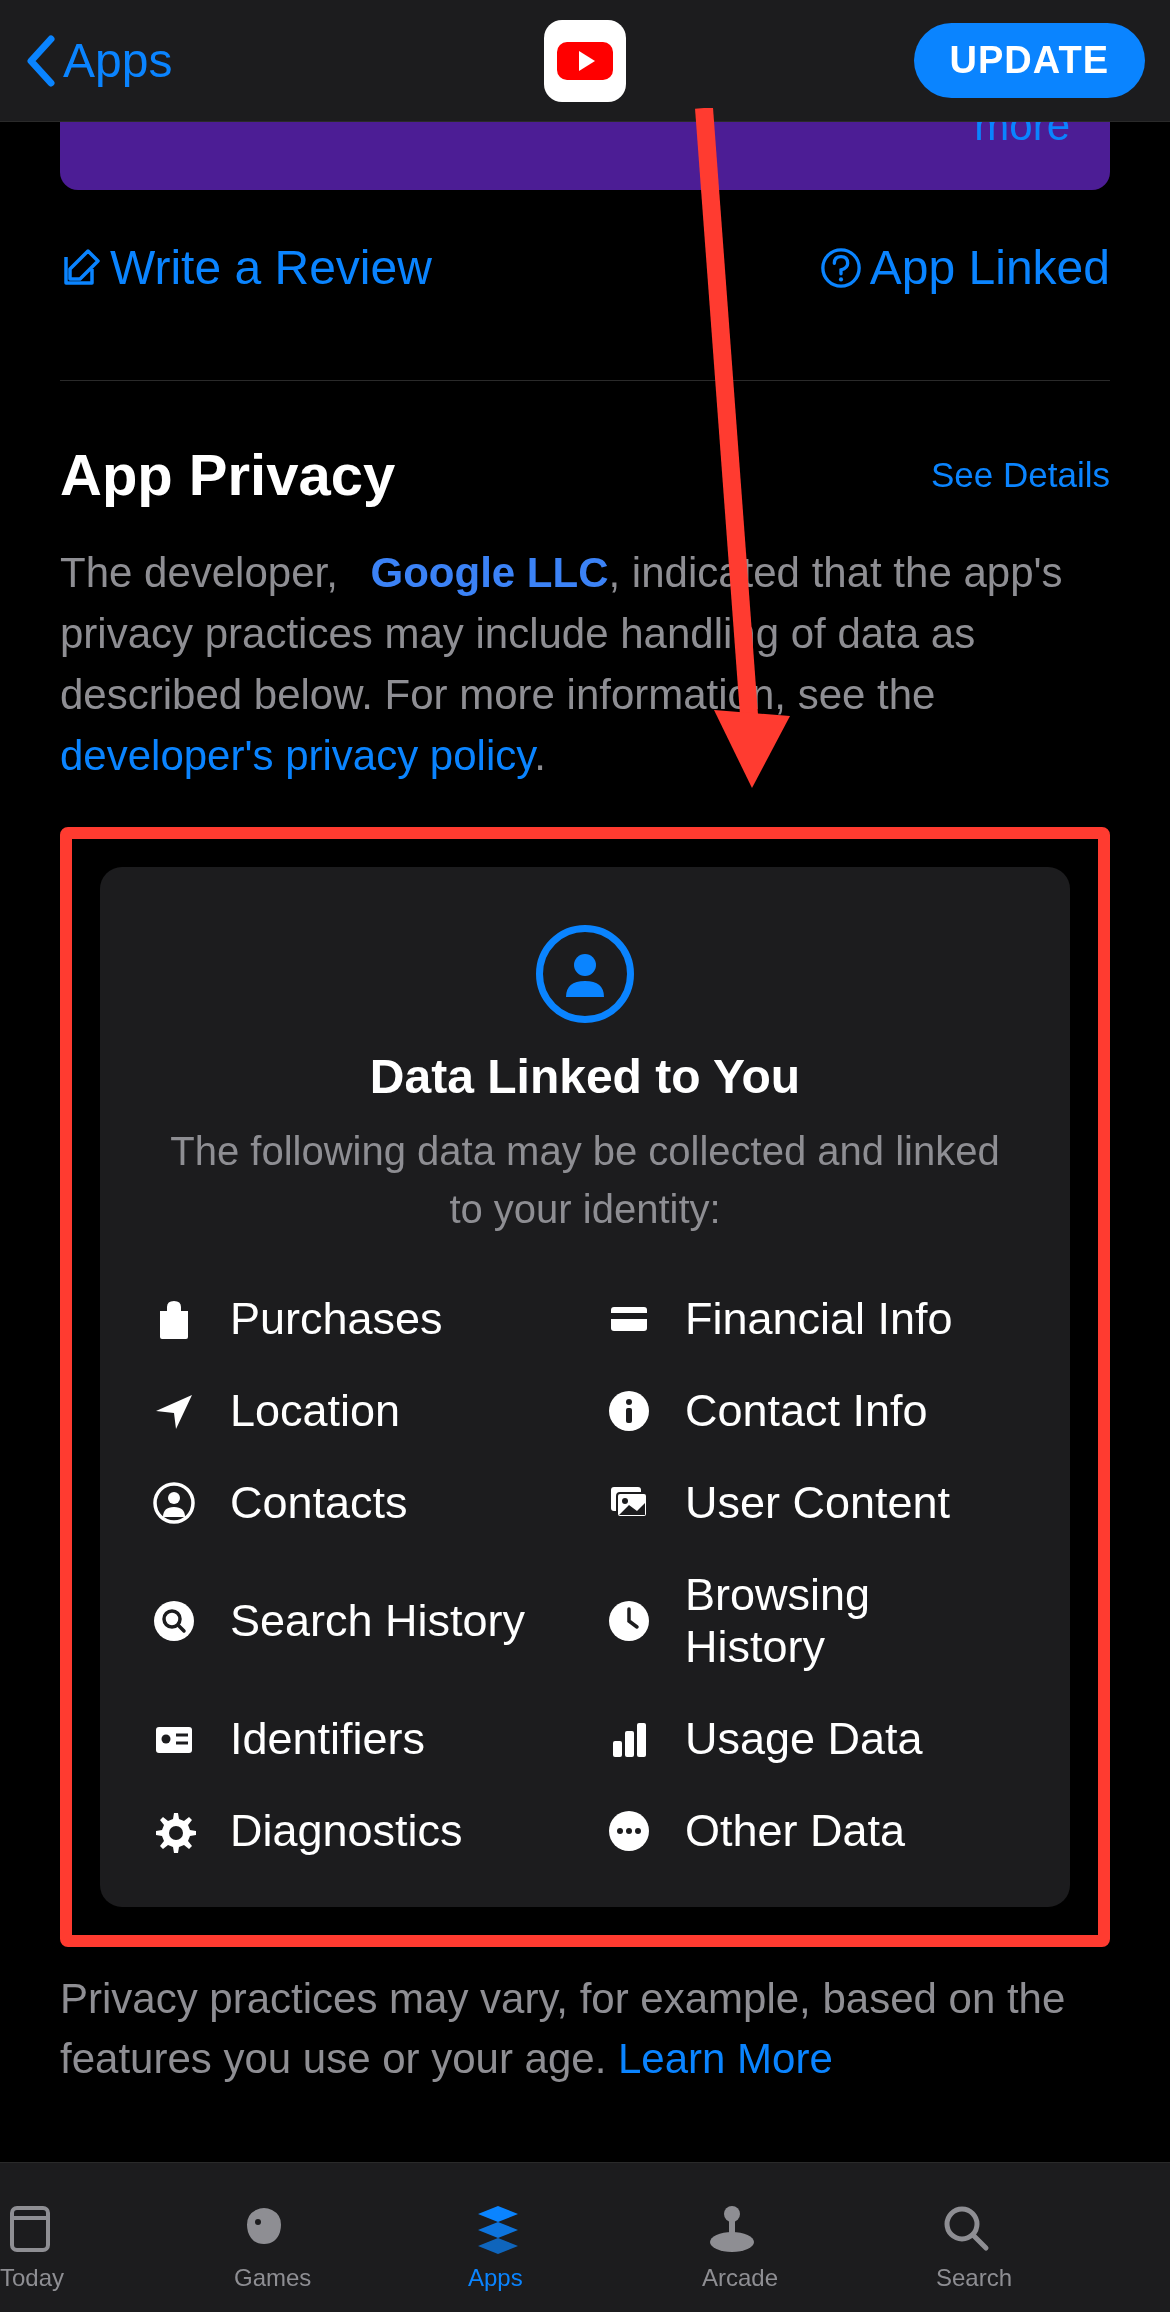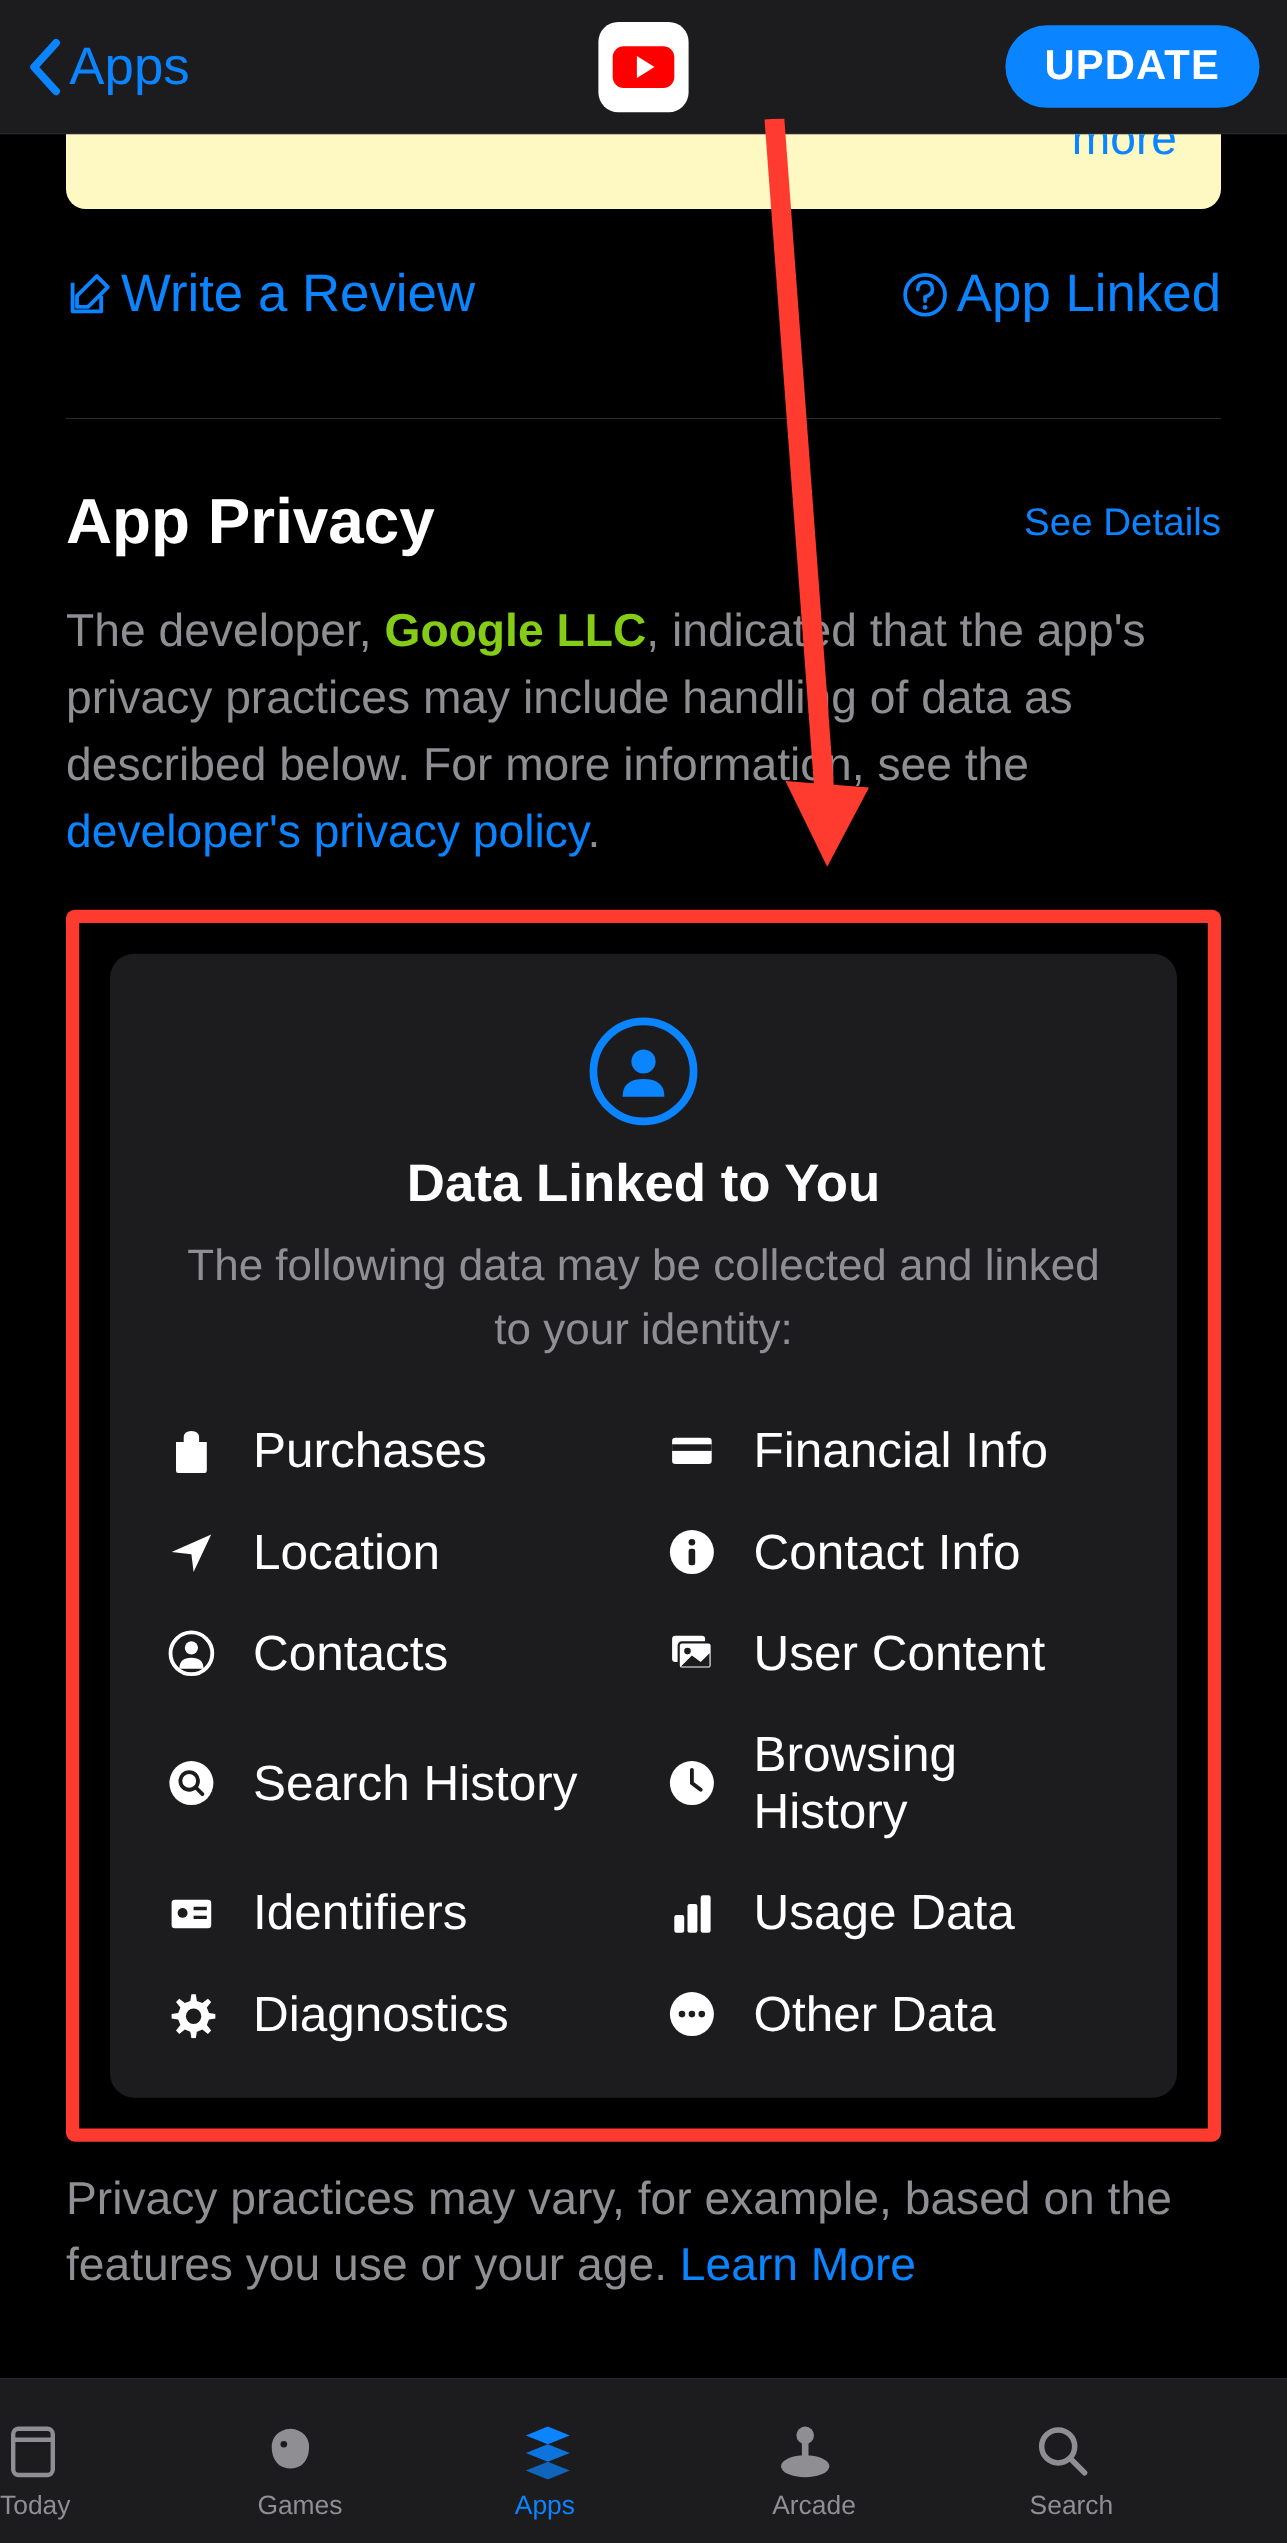--- a/index.html
+++ b/index.html
@@ -73,21 +73,21 @@
       border: none;
       letter-spacing: 1px;
     }
     
     
     .content {
       padding: 0 60px;
     }
     
     .review-card-stub {
-      background: #fef9c3;
+      background: #4c1d95;
       height: 68px;
       border-radius: 0 0 18px 18px;
       margin-bottom: 50px;
       display: flex;
       justify-content: flex-end;
       padding-right: 40px;
       overflow: hidden;
       color: #0a84ff;
       font-size: 42px;
     }
@@ -130,21 +130,21 @@
       color: #0a84ff;
       font-size: 35px;
     }
     
     .privacy-intro {
       font-size: 42px;
       line-height: 1.45;
       color: #8e8e93;
       margin-bottom: 40px;
     }
-    .privacy-intro .bold { color: #84cc16; font-weight: 600; }
+    .privacy-intro .bold { color: #3b82f6; font-weight: 600; margin-left: 21px; }
     .privacy-intro .link { color: #0a84ff; }
     
     
     .highlight-box {
       border: 12px solid #ff3b30;
       border-radius: 8px;
       padding: 28px;
       margin-bottom: 10px;
       position: relative;
     }

